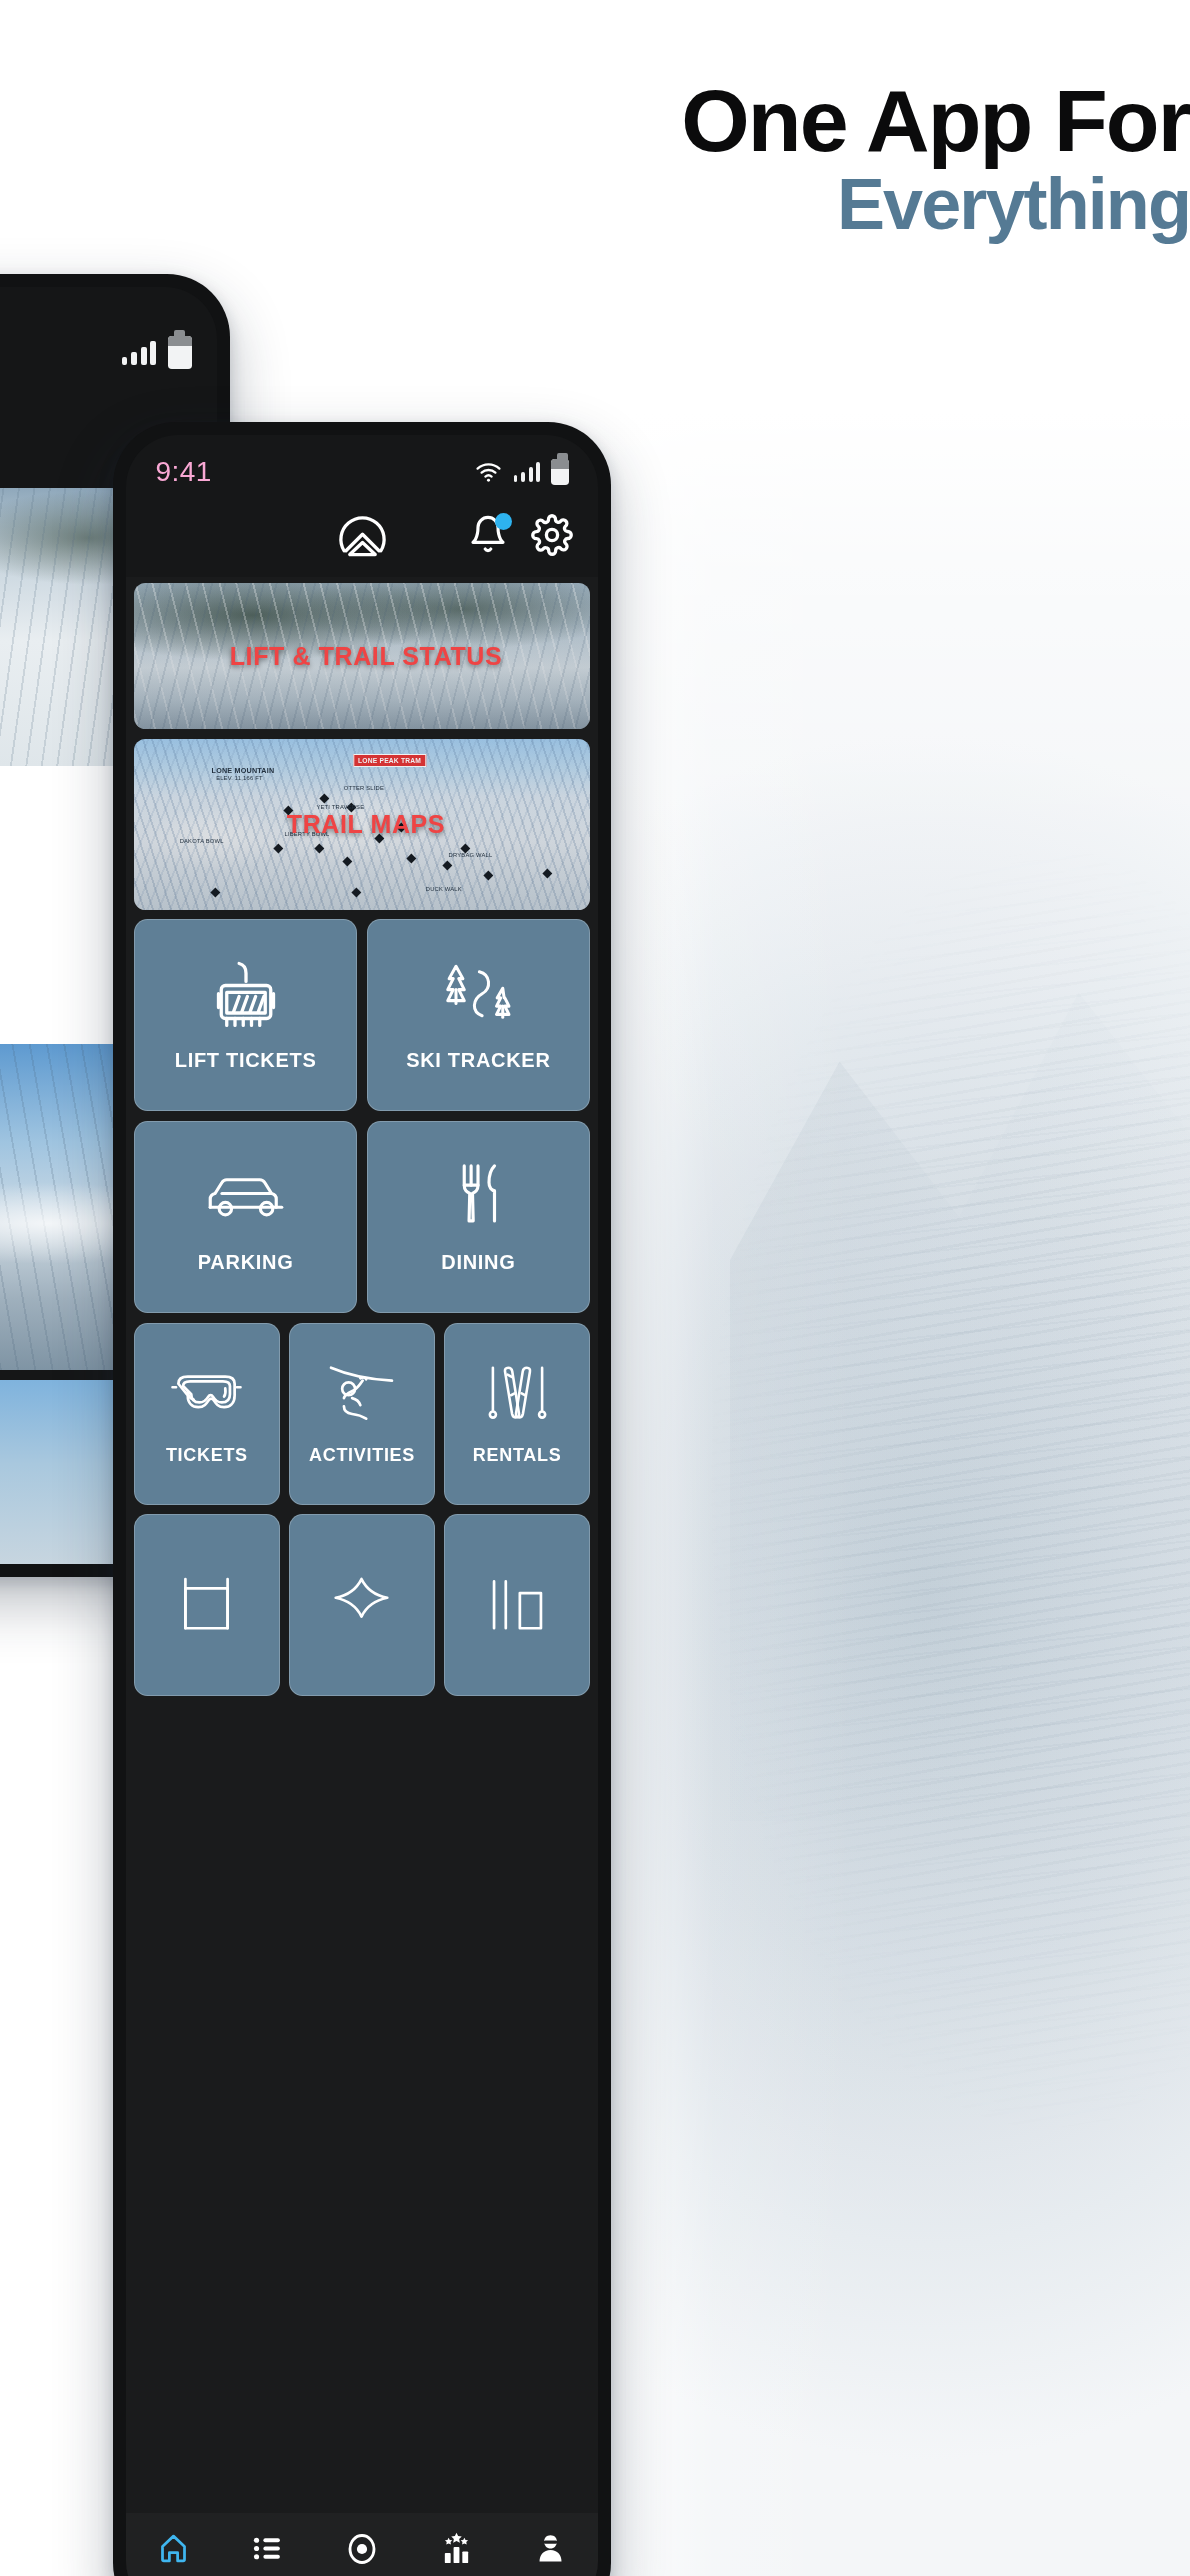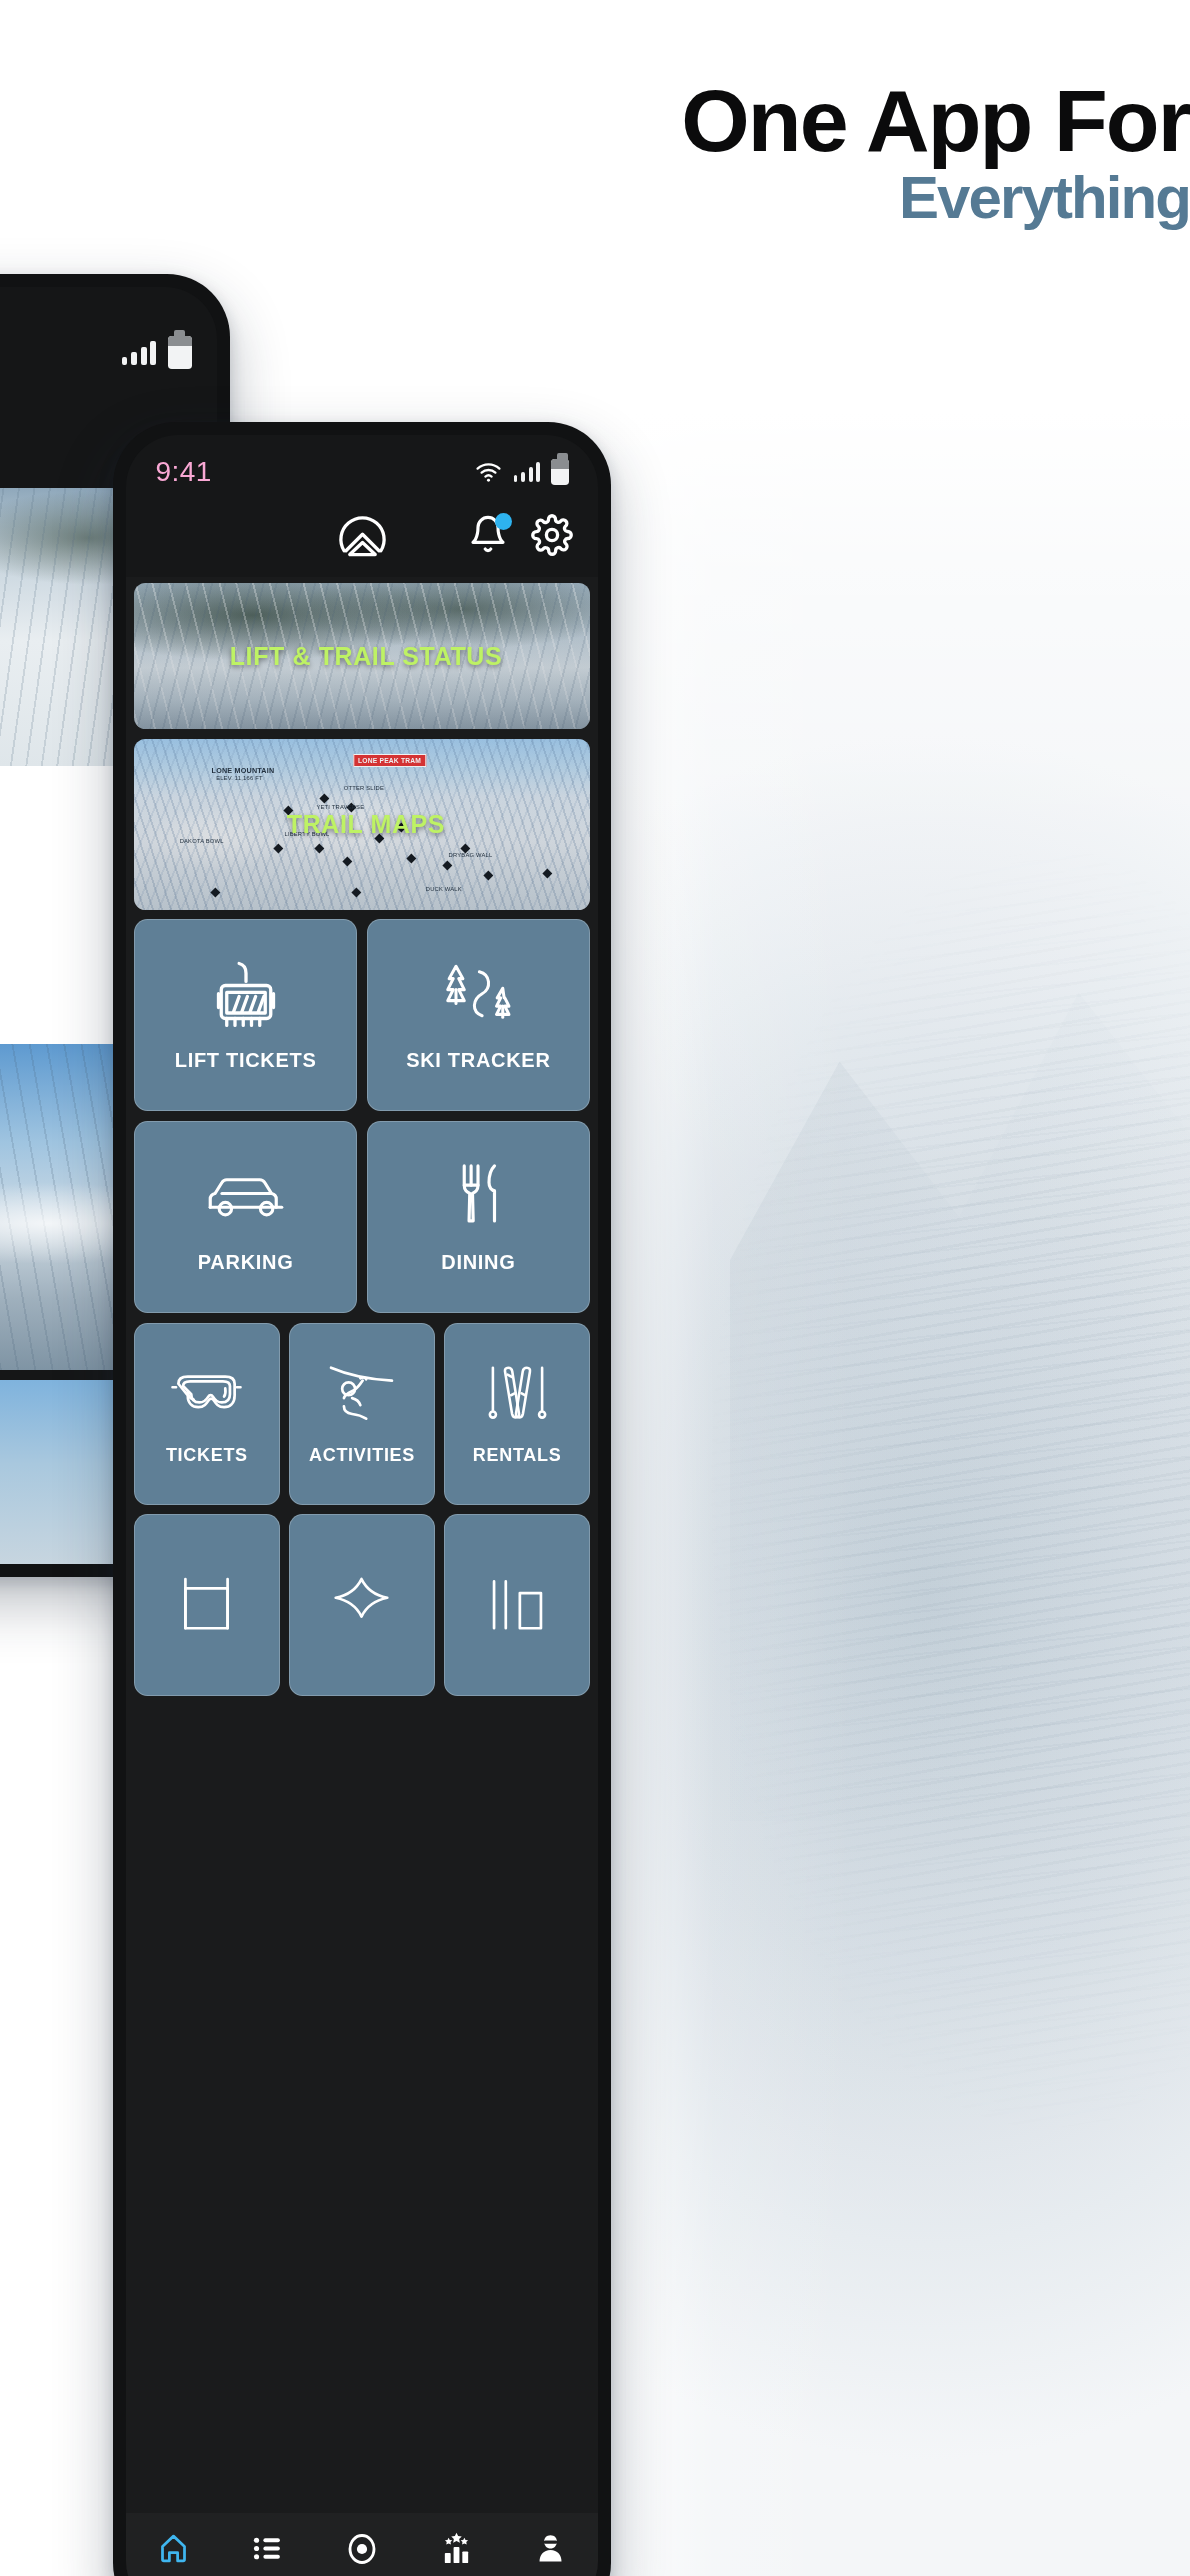--- a/index.html
+++ b/index.html
@@ -33,21 +33,21 @@
     background:linear-gradient(115deg, rgba(145,163,178,.55) 0%, rgba(190,204,215,.25) 40%, rgba(255,255,255,0) 75%);
     clip-path: polygon(0% 35%, 22% 12%, 46% 30%, 70% 4%, 100% 26%, 100% 100%, 0% 100%);
   }
 
   
   .headline{
     position:absolute; left:0; top:75px; width:1190px; text-align:right;
     line-height:1.04; letter-spacing:-1.9px;
   }
   .headline .l1{ display:block; font-size:88px; font-weight:bold; color:#0b0b0c; }
-  .headline .l2{ display:block; font-size:60px; font-weight:bold; color:#557a94; }
+  .headline .l2{ display:block; font-size:72px; font-weight:bold; color:#557a94; }
 
   
   .phone{ position:absolute; background:#111213; border-radius:63px;
           box-shadow:0 25px 58px rgba(25,40,55,.30), 0 5.8px 15.3px rgba(25,40,55,.18); }
   .screen{ position:absolute; inset:13.4px; border-radius:52px; overflow:hidden; background:#121314; }
 
   
   #phone-back{ left:-134px; top:274px; width:364px; height:1303px; }
   #phone-back .screen{ background:#151617; }
   .bp-status{
@@ -92,21 +92,21 @@
   .mp-hdr-right{ position:absolute; right:25px; top:50%; transform:translateY(-50%);
                  display:flex; align-items:center; gap:21px; }
   .bell-wrap{ position:relative; width:42px; height:44px; }
   .bell-dot{ position:absolute; right:-1.9px; top:0px; width:17px; height:17px; border-radius:50%; background:#2eb3ef; }
 
   .mp-body{ position:absolute; left:0; right:0; top:142px; bottom:100px; overflow:hidden;
             background:#1a1b1c; padding:0 0 0 0; }
 
   .banner{ position:relative; margin:5.8px 7.7px 0 7.7px; height:146px; border-radius:11.5px; overflow:hidden;
            display:flex; align-items:center; justify-content:center; }
-  .banner-lbl{ position:relative; z-index:3; color:#bef264; font-size:25px; font-weight:bold; letter-spacing:0.6px;
+  .banner-lbl{ position:relative; z-index:3; color:#ef4444; font-size:25px; font-weight:bold; letter-spacing:0.6px;
                text-shadow:0 1.9px 5.8px rgba(0,0,0,.45);padding-left:8px; }
   .banner .shade{ position:absolute; inset:0; z-index:2;
                   background:linear-gradient(180deg, rgba(30,45,60,.05) 0%, rgba(30,45,60,.22) 100%); }
 
   
   .art-status{ position:absolute; inset:0; z-index:1;
     background:
       radial-gradient(ellipse 288px 67px at 26% 22%, rgba(44,62,48,.72), transparent 68%),
       radial-gradient(ellipse 249px 58px at 72% 18%, rgba(44,62,48,.62), transparent 68%),
       linear-gradient(180deg,#9fb3c2 0%,#b9c9d5 28%,#dfe7ec 58%,#c3d0d9 80%,#9fafbb 100%);

